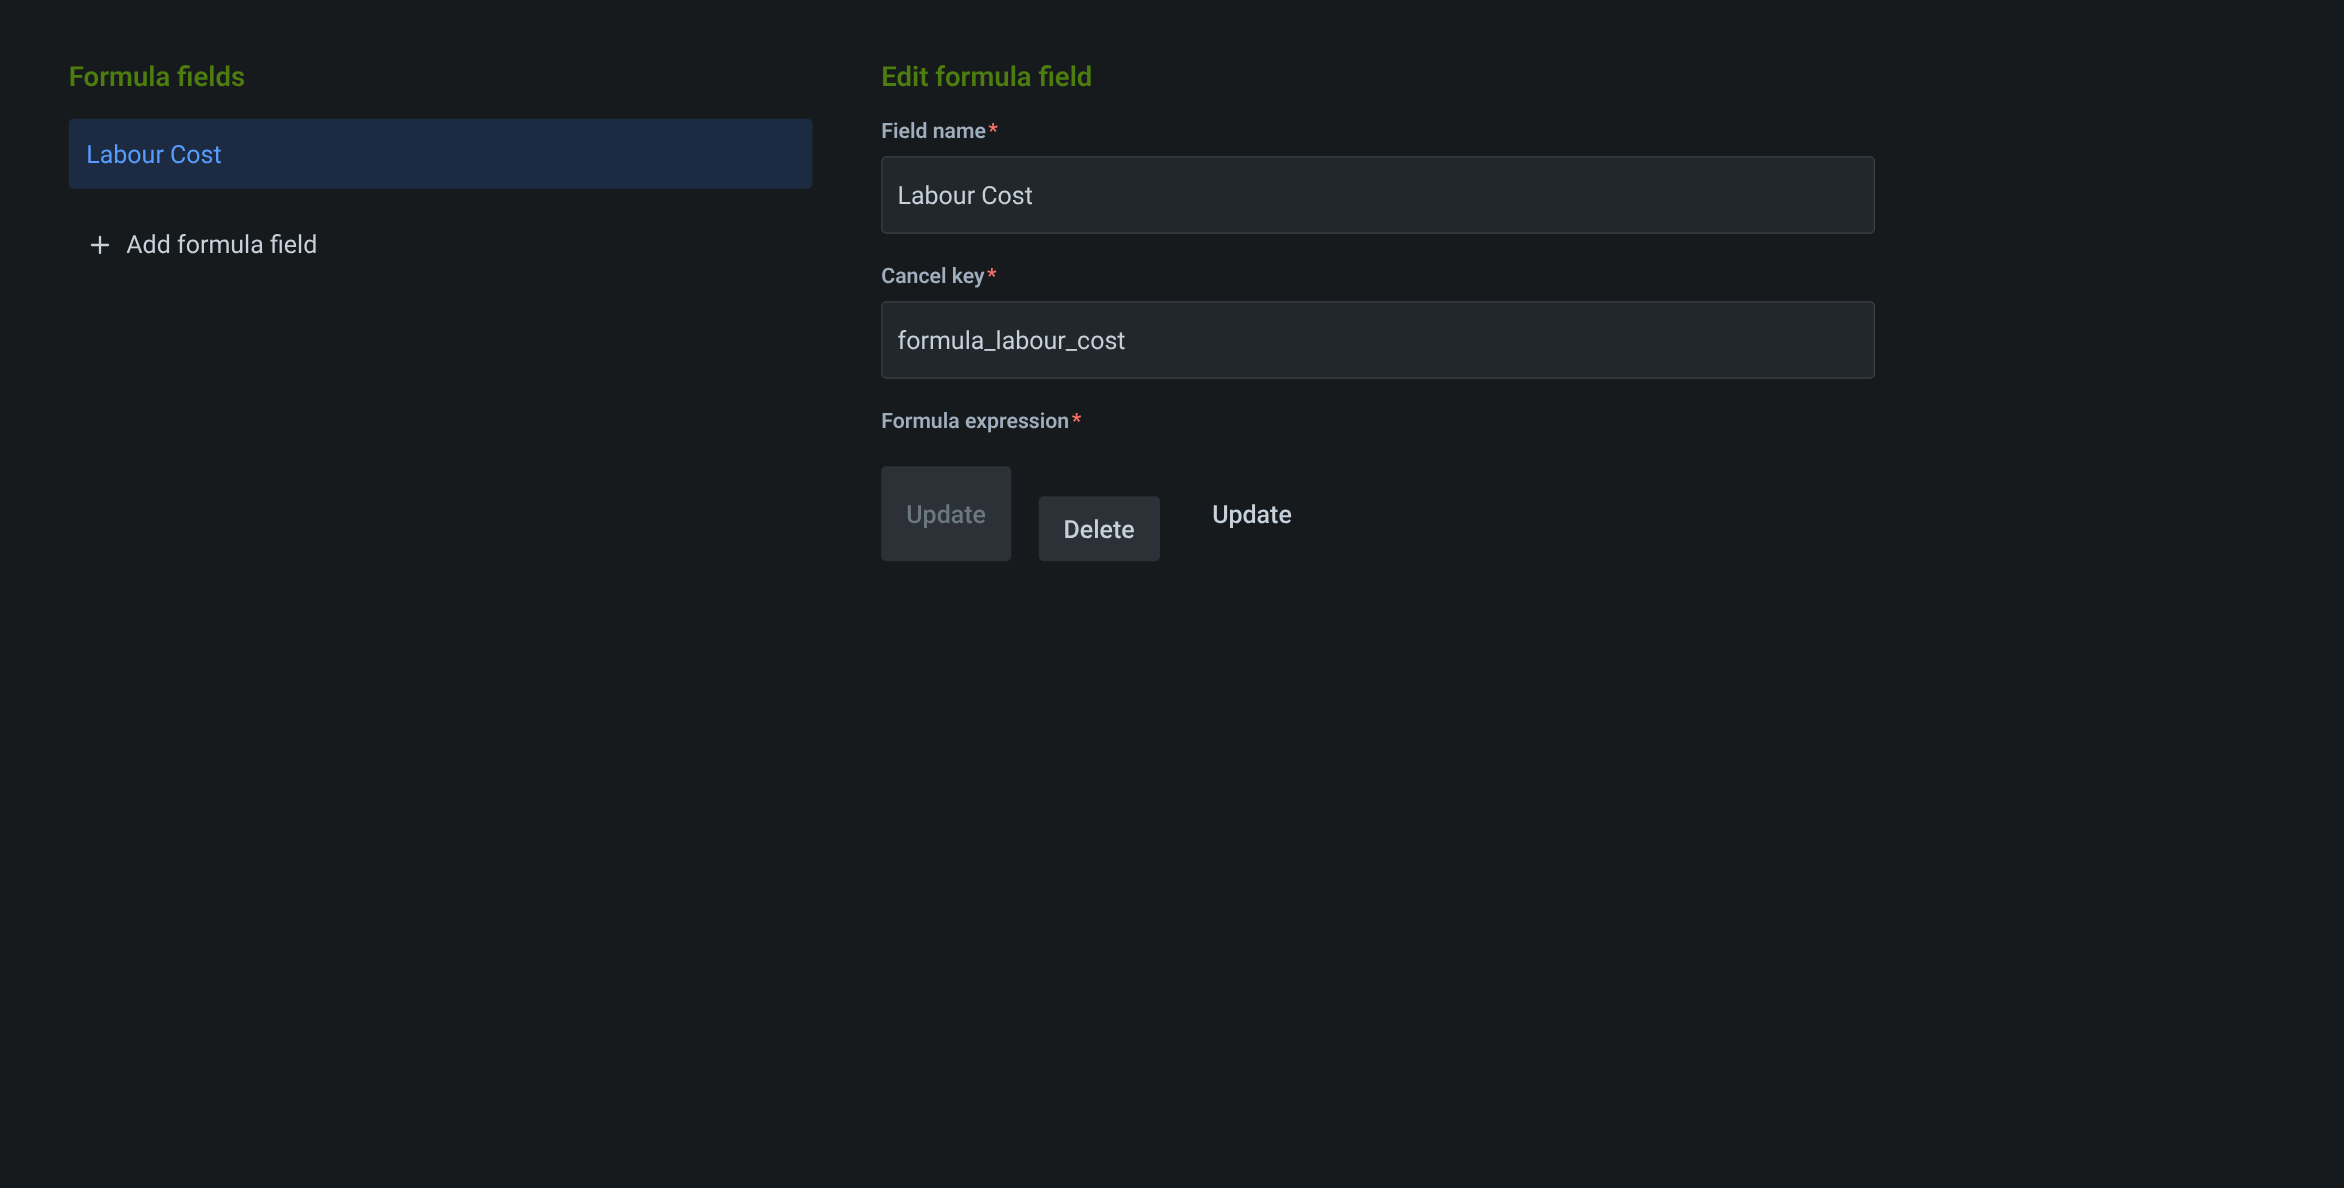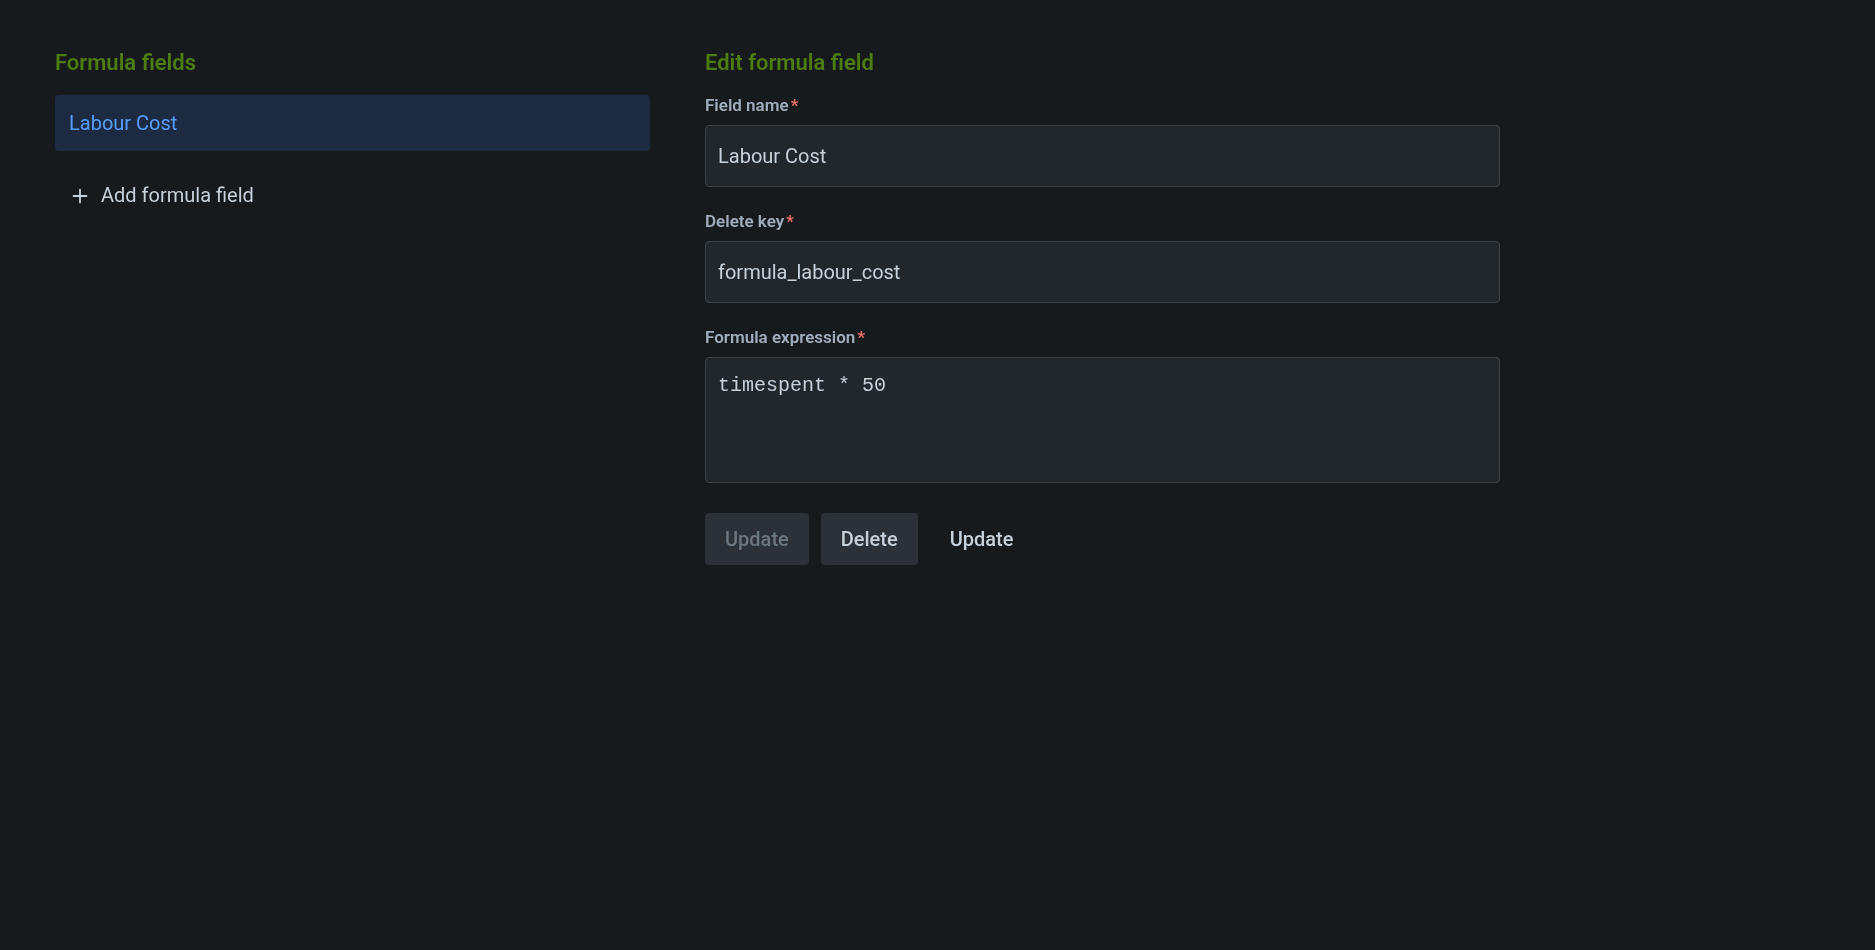--- a/index.html
+++ b/index.html
@@ -98,40 +98,41 @@
       color: #c7d1db;
       font-size: 20px;
       padding: 16px 12px;
       font-family: "SFMono-Regular", Consolas, "Liberation Mono", Menlo, monospace;
       outline: none;
       resize: none;
       min-height: 126px;
     }
     .button-row {
       display: flex;
-      gap: 12px;
+      gap: 22px;
       margin-top: 26px;
     }
     .btn {
       border: none;
       border-radius: 4px;
       font-size: 20px;
       font-weight: 500;
       padding: 14px 20px;
       cursor: pointer;
       font-family: inherit;
     }
     .btn-primary {
       background: #2b3137;
       color: #6c7780;
       cursor: not-allowed;
     }
     .btn-secondary {
       background: #2b3137;
       color: #c7d1db;
+      margin-top: 24px;
     }
     .btn-tertiary {
       background: transparent;
       color: #c7d1db;
       padding: 14px 20px;
     }
   </style>
 </head>
 <body>
 
@@ -157,30 +158,29 @@
 
     <div class="form-group">
       <label class="form-label">
         <span>Field name</span><span class="required-star">*</span>
       </label>
       <input type="text" class="form-input" value="Labour Cost" style="">
     </div>
 
     <div class="form-group">
       <label class="form-label">
-        <span>Delete key</span><span class="required-star">*</span>
+        <span>Cancel key</span><span class="required-star">*</span>
       </label>
       <input type="text" class="form-input" value="formula_labour_cost" style="">
     </div>
 
     <div class="form-group">
       <label class="form-label">
         <span>Formula expression</span><span class="required-star">*</span>
       </label>
-      <textarea class="form-textarea" style="">timespent * 50</textarea>
     </div>
 
 
     <div class="button-row">
       <button class="btn btn-primary" disabled="">Update</button>
       <button class="btn btn-secondary">Delete</button>
       <button class="btn btn-tertiary">Update</button>
     </div>
   </div>
 </div>

